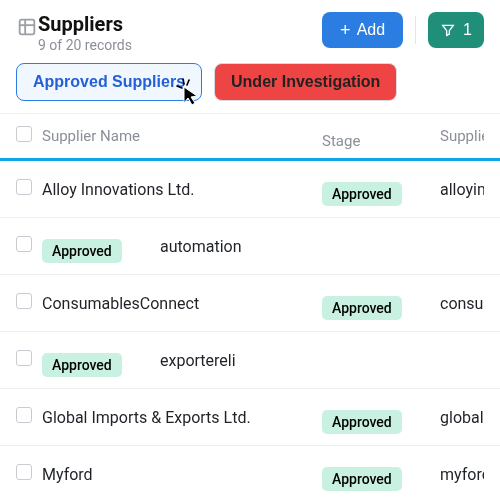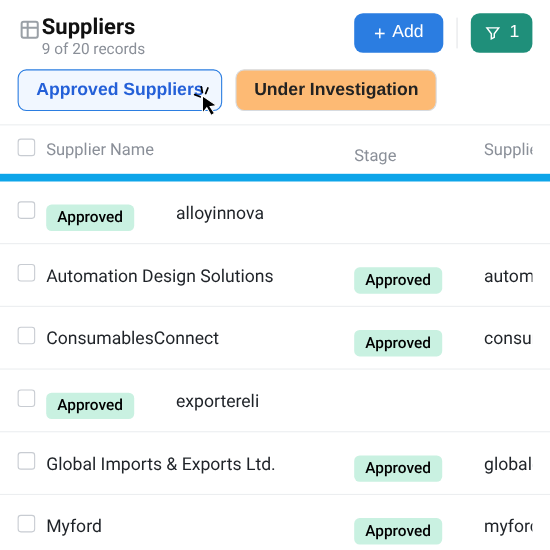--- a/index.html
+++ b/index.html
@@ -77,21 +77,21 @@
     }
     .funnel-svg { width: 16px; height: 16px; }
     .tabs {
       display: flex;
       gap: 12px;
       padding: 0 16px 12px 16px;
       position: relative;
     }
     .tab {
       border: 1px solid #d7dbe0;
-      background: #fdba74;
+      background: #ef4444;
       border-radius: 8px;
       padding: 9px 16px;
       font-size: 16px;
       font-weight: 600;
       color: #222;
       cursor: pointer;
     }
     .tab.active {
       border: 1.5px solid #2b7de1;
       background: #f1f7ff;
@@ -101,21 +101,21 @@
       position: absolute;
       left: 174px;
       top: 14px;
       pointer-events: none;
     }
     .table-head {
       display: flex;
       align-items: center;
       padding: 8px 16px;
       border-top: 1px solid #eceef0;
-      border-bottom: 7px solid #0ea5e9;
+      border-bottom: 3px solid #0ea5e9;
       color: #8a8f98;
       font-size: 15px;
     }
     .check-col { width: 26px; flex-shrink: 0; }
     .name-col { flex: 0 0 280px; }
     .stage-col { flex: 0 0 118px; margin-top: 10px; }
     .web-col { flex: 1; white-space: nowrap; overflow: hidden; }
     .rows { }
     .row {
       display: flex;
@@ -196,26 +196,26 @@
 <div class="table-head">
   <div class="check-col"><span class="checkbox"></span></div>
   <div class="name-col">Supplier Name</div>
   <div class="stage-col">Stage</div>
   <div class="web-col">Supplier We</div>
 </div>
 
 <div class="rows" id="rows">
     <div class="row">
       <div class="check-col"><span class="checkbox"></span></div>
+      <div class="name-col">Alloy Innovations Ltd.</div>
       <div class="stage-col"><span class="stage-pill">Approved</span></div>
       <div class="web-col">alloyinnova</div>
     </div>
     <div class="row">
       <div class="check-col"><span class="checkbox"></span></div>
-      <div class="name-col">Automation Design Solutions</div>
       <div class="stage-col"><span class="stage-pill">Approved</span></div>
       <div class="web-col">automation</div>
     </div>
     <div class="row">
       <div class="check-col"><span class="checkbox"></span></div>
       <div class="name-col">ConsumablesConnect</div>
       <div class="stage-col"><span class="stage-pill">Approved</span></div>
       <div class="web-col">consumabl</div>
     </div>
     <div class="row">

